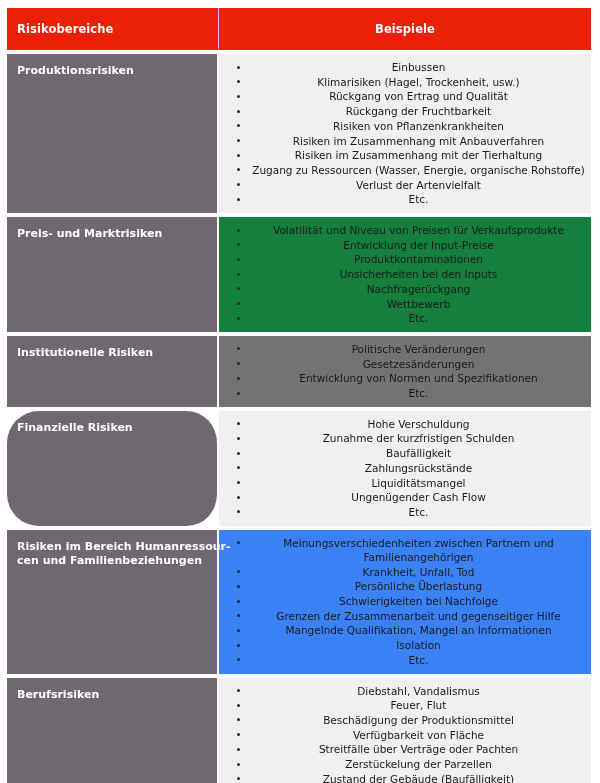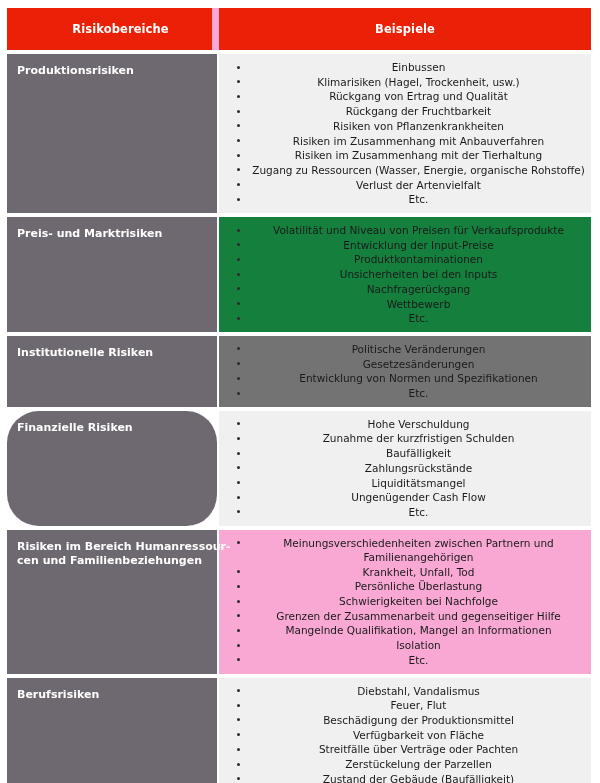--- a/index.html
+++ b/index.html
@@ -40,23 +40,23 @@
     color: #ffffff;
     font-weight: bold;
     font-size: 11.5px;
     letter-spacing: 0.1px;
     height: 42px;
     vertical-align: middle;
     padding: 0;
     border: 0;
   }
   .hdr-cell.left {
-    padding-left: 22px;
-    text-align: center;
-    border-right: 7px solid #f9a8d4;
+    padding-left: 10px;
+    text-align: left;
+    border-right: 1px solid #f9a8d4;
   }
   .hdr-cell.right {
     text-align: center;
   }
 
   
   .area-cell {
     background: #6e6870;
     color: #ffffff;
     font-weight: bold;
@@ -192,21 +192,21 @@
             </ul>
           </td>
         </tr>
         <tr>
           <td class="area-cell" style="background: rgb(110, 104, 112); color: rgb(255, 255, 255);">
             <span class="area-label">
               <span class="ln">Risiken im Bereich Humanressour-</span>
               <span class="ln">cen und Familienbeziehungen</span>
             </span>
           </td>
-          <td class="sample-cell" style="background: #f9a8d4; color: rgb(26, 26, 26);">
+          <td class="sample-cell" style="background: #3b82f6; color: rgb(26, 26, 26);">
             <ul class="bullets">
               <li><span class="bullet-dot"></span><span class="bul-text">Meinungsverschiedenheiten zwischen Partnern und Familienangehörigen</span></li>
               <li><span class="bullet-dot"></span><span class="bul-text">Krankheit, Unfall, Tod</span></li>
               <li><span class="bullet-dot"></span><span class="bul-text">Persönliche Überlastung</span></li>
               <li><span class="bullet-dot"></span><span class="bul-text">Schwierigkeiten bei Nachfolge</span></li>
               <li><span class="bullet-dot"></span><span class="bul-text">Grenzen der Zusammenarbeit und gegenseitiger Hilfe</span></li>
               <li><span class="bullet-dot"></span><span class="bul-text">Mangelnde Qualifikation, Mangel an Informationen</span></li>
               <li><span class="bullet-dot"></span><span class="bul-text">Isolation</span></li>
               <li><span class="bullet-dot"></span><span class="bul-text">Etc.</span></li>
             </ul>

